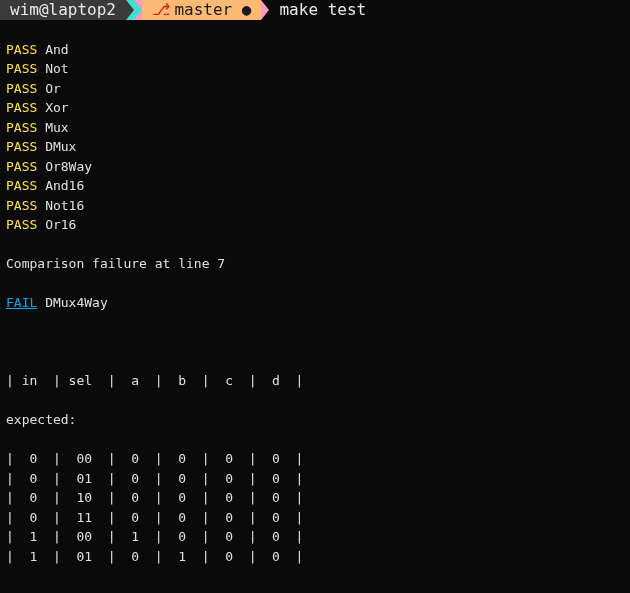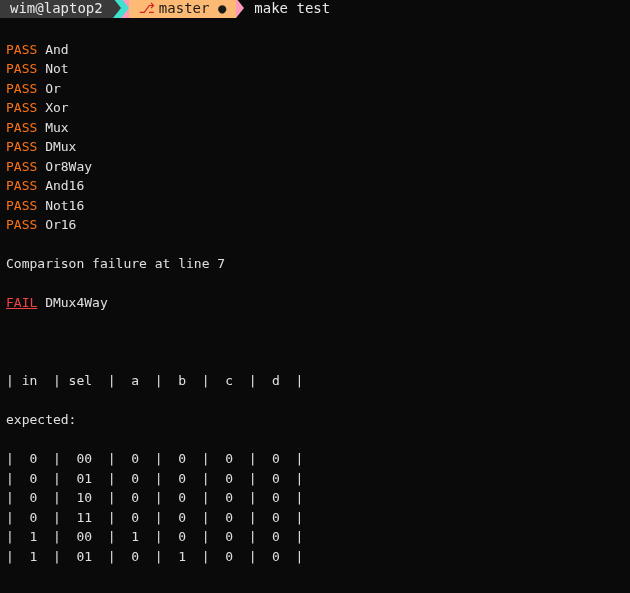--- a/index.html
+++ b/index.html
@@ -8,23 +8,23 @@
       color: #e0e0e0;
       font-family: 'Menlo', 'Monaco', 'Consolas', monospace;
       font-size: 13px;
       line-height: 1.5;
       width: 630px;
       height: 593px;
       overflow: hidden;
     }
     .statusline {
       display: flex;
-      align-items: center;
+      align-items: flex-start;
       height: 16px;
-      font-size: 14px;
+      font-size: 16px;
       line-height: 20px;
     }
     .seg {
       padding: 0 10px;
       white-space: nowrap;
       position: relative;
     }
     .seg-user { background: #3a3a3a; color: #e8e8e8; }
     .seg-path { background: #3fe0d0; color: #1a1a1a; }
     .seg-branch { background: #fdba74; color: #1a1a1a; }
@@ -36,22 +36,22 @@
     }
     .arrow-user { border-left: 8px solid #3a3a3a; background: #3fe0d0; }
     .arrow-path { border-left: 8px solid #3fe0d0; background: #ff9bb8; }
     .arrow-branch { border-left: 8px solid #ff9bb8; background: #0a0a0a; }
     .branch-icon { color: #d42020; margin-right: 4px; }
     .dot { color: #1a1a1a; }
     .terminal {
       padding: 4px 6px;
       white-space: pre;
     }
-    .pass { color: #f97316; }
-    .fail { color: #ef4444; text-decoration: underline; }
+    .pass { color: #fde047; }
+    .fail { color: #0ea5e9; text-decoration: underline; }
     .line { height: 19.5px; }
   </style>
 </head>
 <body>
 
 <div class="statusline">
   <div class="seg seg-user">wim@laptop2</div>
   <div class="arrow arrow-user"></div>
   <div class="arrow arrow-path"></div>
   <div class="seg seg-branch">

